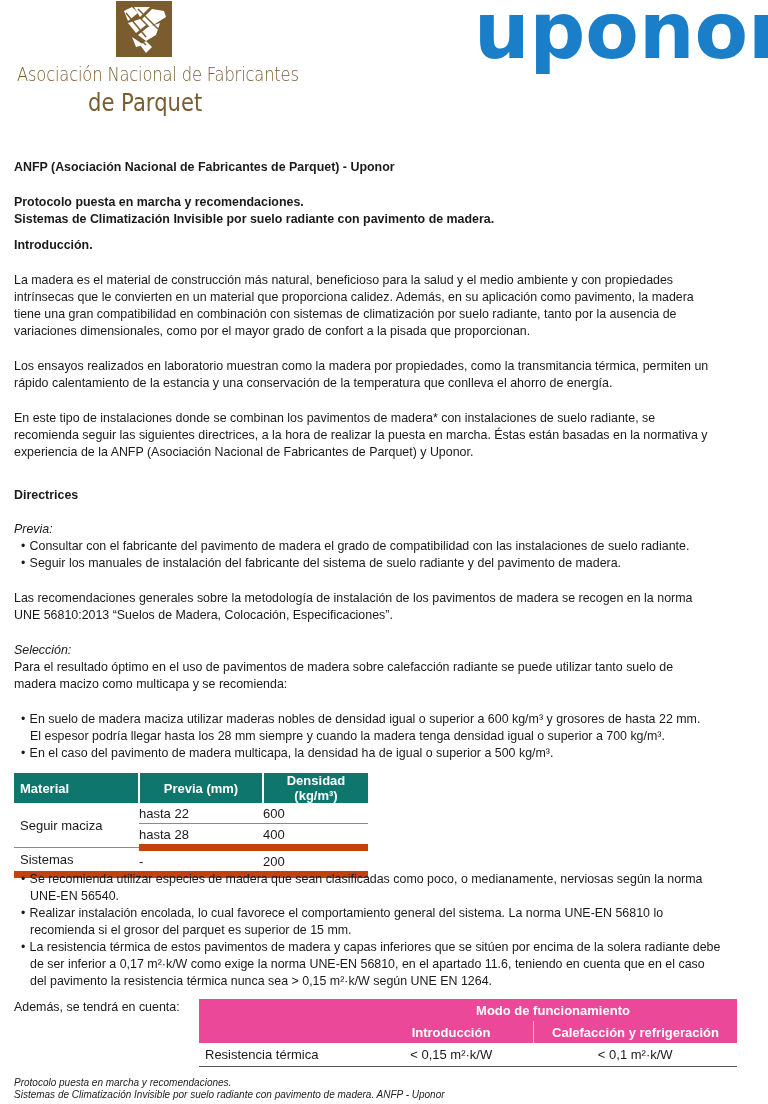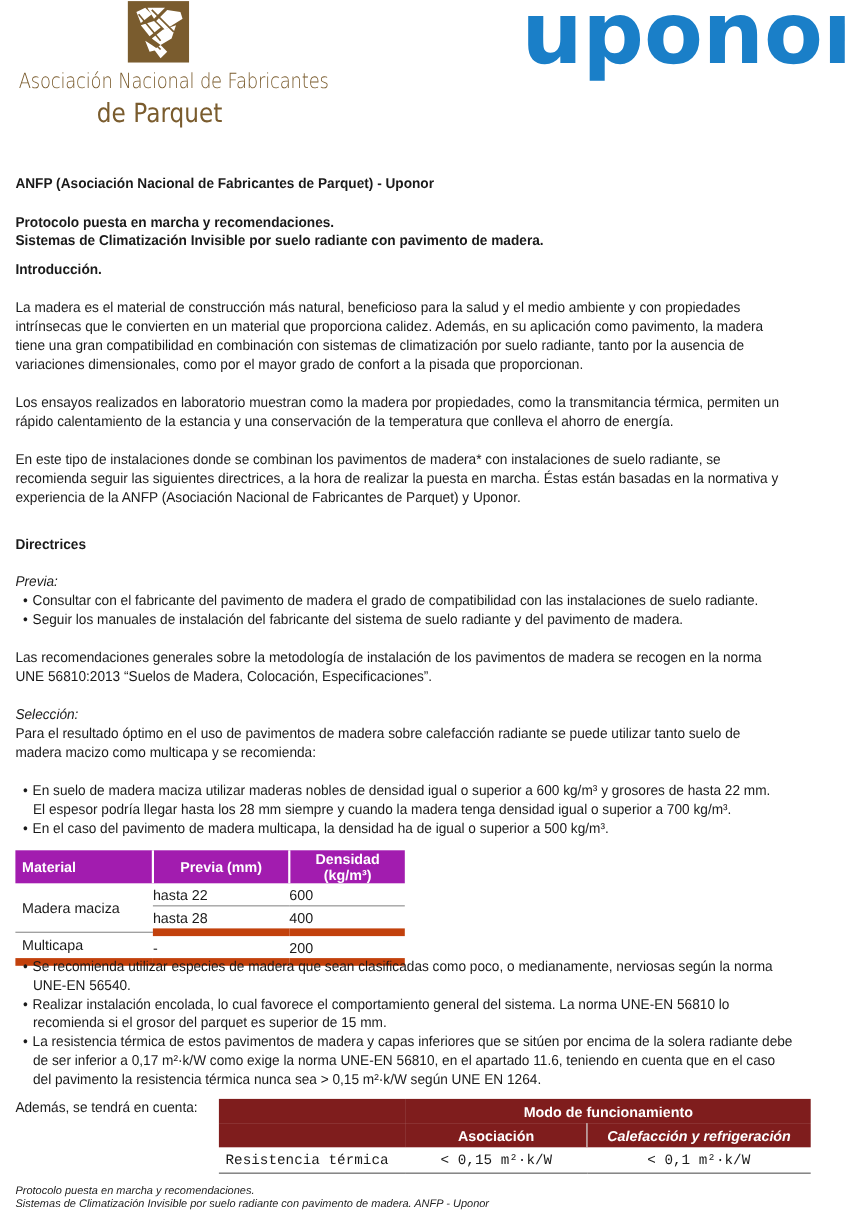--- a/index.html
+++ b/index.html
@@ -15,32 +15,32 @@
             font-family: "DejaVu Sans", sans-serif; letter-spacing: 0px; white-space: nowrap; transform: scaleX(1.0); }
   .txt { font-size: 13px; line-height: 17px; white-space: nowrap; transform: scaleX(0.955); transform-origin: left top; }
   .bold { font-weight: bold; }
   .ital { font-style: italic; }
   .para { left: 14px; width: 740px; }
   .bullet { left: 21px; }
   .bullet .dot { display: inline-block; width: 9px; }
   .indent { left: 30px; }
   table { border-collapse: collapse; font-size: 13px; }
   .t1 { left: 14px; top: 773px; width: 354px; }
-  .t1 th { background: #a21caf; color: #fff; font-weight: bold; height: 21px; padding: 0 6px; text-align: center; border-right: 2px solid #fff; }
+  .t1 th { background: #0f766e; color: #fff; font-weight: bold; height: 21px; padding: 0 6px; text-align: center; border-right: 2px solid #fff; }
   .t1 th:first-child { text-align: left; }
   .t1 th:last-child { border-right: none; margin-left: 24px; }
   .t1 td { height: 20px; text-align: left; padding: 0; }
   .t1 td.mat { text-align: left; padding-left: 6px; }
   .t1 .row-b td { border-bottom: 7px solid #c2410c; }
   .t1 .row-a td.sub { border-bottom: 1px solid #8a8a8a; }
   .t2 { left: 199px; top: 999px; width: 538px; }
-  .t2 th { background: #7f1d1d; color: #fff; font-weight: bold; height: 20px; text-align: center; }
-  .t2 td { height: 21px; text-align: center; border-bottom: 1px solid #555; font-family: Liberation Mono, monospace; }
+  .t2 th { background: #ec4899; color: #fff; font-weight: bold; height: 20px; text-align: center; }
+  .t2 td { height: 21px; text-align: center; border-bottom: 1px solid #555; }
   .t2 td.lbl { text-align: left; padding-left: 6px; }
-  .t2 .sep { border-left: 1px solid #cfcfcf; font-style: italic; }
+  .t2 .sep { border-left: 1px solid #cfcfcf; }
   .footer { left: 14px; font-size: 10px; font-style: italic; line-height: 12px; color: #222; white-space: nowrap; }
 </style>
 </head>
 <body>
 
 <div class="abs logo-anfp-mark">
   <svg width="56" height="56" viewBox="0 0 56 56">
     <rect width="56" height="56" fill="#7a5c2e"></rect>
     <g fill="#fff">
       <polygon points="8,10 16,6 22,12 12,20"></polygon>
@@ -99,30 +99,30 @@
 <table class="abs t1">
   <thead>
     <tr>
       <th style="width:112px">Material</th>
       <th style="width:110px">Previa (mm)</th>
       <th>Densidad (kg/m³)</th>
     </tr>
   </thead>
   <tbody>
     <tr class="row-a">
-      <td class="mat" rowspan="2" style="border-bottom:1px solid #8a8a8a">Madera maciza</td>
+      <td class="mat" rowspan="2" style="border-bottom:1px solid #8a8a8a">Seguir maciza</td>
       <td class="sub">hasta 22</td>
       <td class="sub">600</td>
     </tr>
     <tr class="row-b">
       <td>hasta 28</td>
       <td>400</td>
     </tr>
     <tr class="row-b">
-      <td class="mat">Multicapa</td>
+      <td class="mat">Sistemas</td>
       <td>-</td>
       <td>200</td>
     </tr>
   </tbody>
 </table>
 
 <div class="abs txt bullet" style="top:870px"><span class="dot">•</span><span>Se recomienda utilizar especies de madera que sean clasificadas como poco, o medianamente, nerviosas según la norma</span></div>
 <div class="abs txt indent" style="top:887px">UNE-EN 56540.</div>
 <div class="abs txt bullet" style="top:904px"><span class="dot">•</span><span>Realizar instalación encolada, lo cual favorece el comportamiento general del sistema. La norma UNE-EN 56810 lo</span></div>
 <div class="abs txt indent" style="top:921px">recomienda si el grosor del parquet es superior de 15 mm.</div>
@@ -133,21 +133,21 @@
 <div class="abs txt para" style="top:998px">Además, se tendrá en cuenta:</div>
 
 <table class="abs t2">
   <thead>
     <tr>
       <th style="width:168px"></th>
       <th colspan="2">Modo de funcionamiento</th>
     </tr>
     <tr>
       <th></th>
-      <th style="width:162px">Asociación</th>
+      <th style="width:162px">Introducción</th>
       <th class="sep">Calefacción y refrigeración</th>
     </tr>
   </thead>
   <tbody>
     <tr>
       <td class="lbl">Resistencia térmica</td>
       <td>&lt; 0,15 m²·k/W</td>
       <td>&lt; 0,1 m²·k/W</td>
     </tr>
   </tbody>

